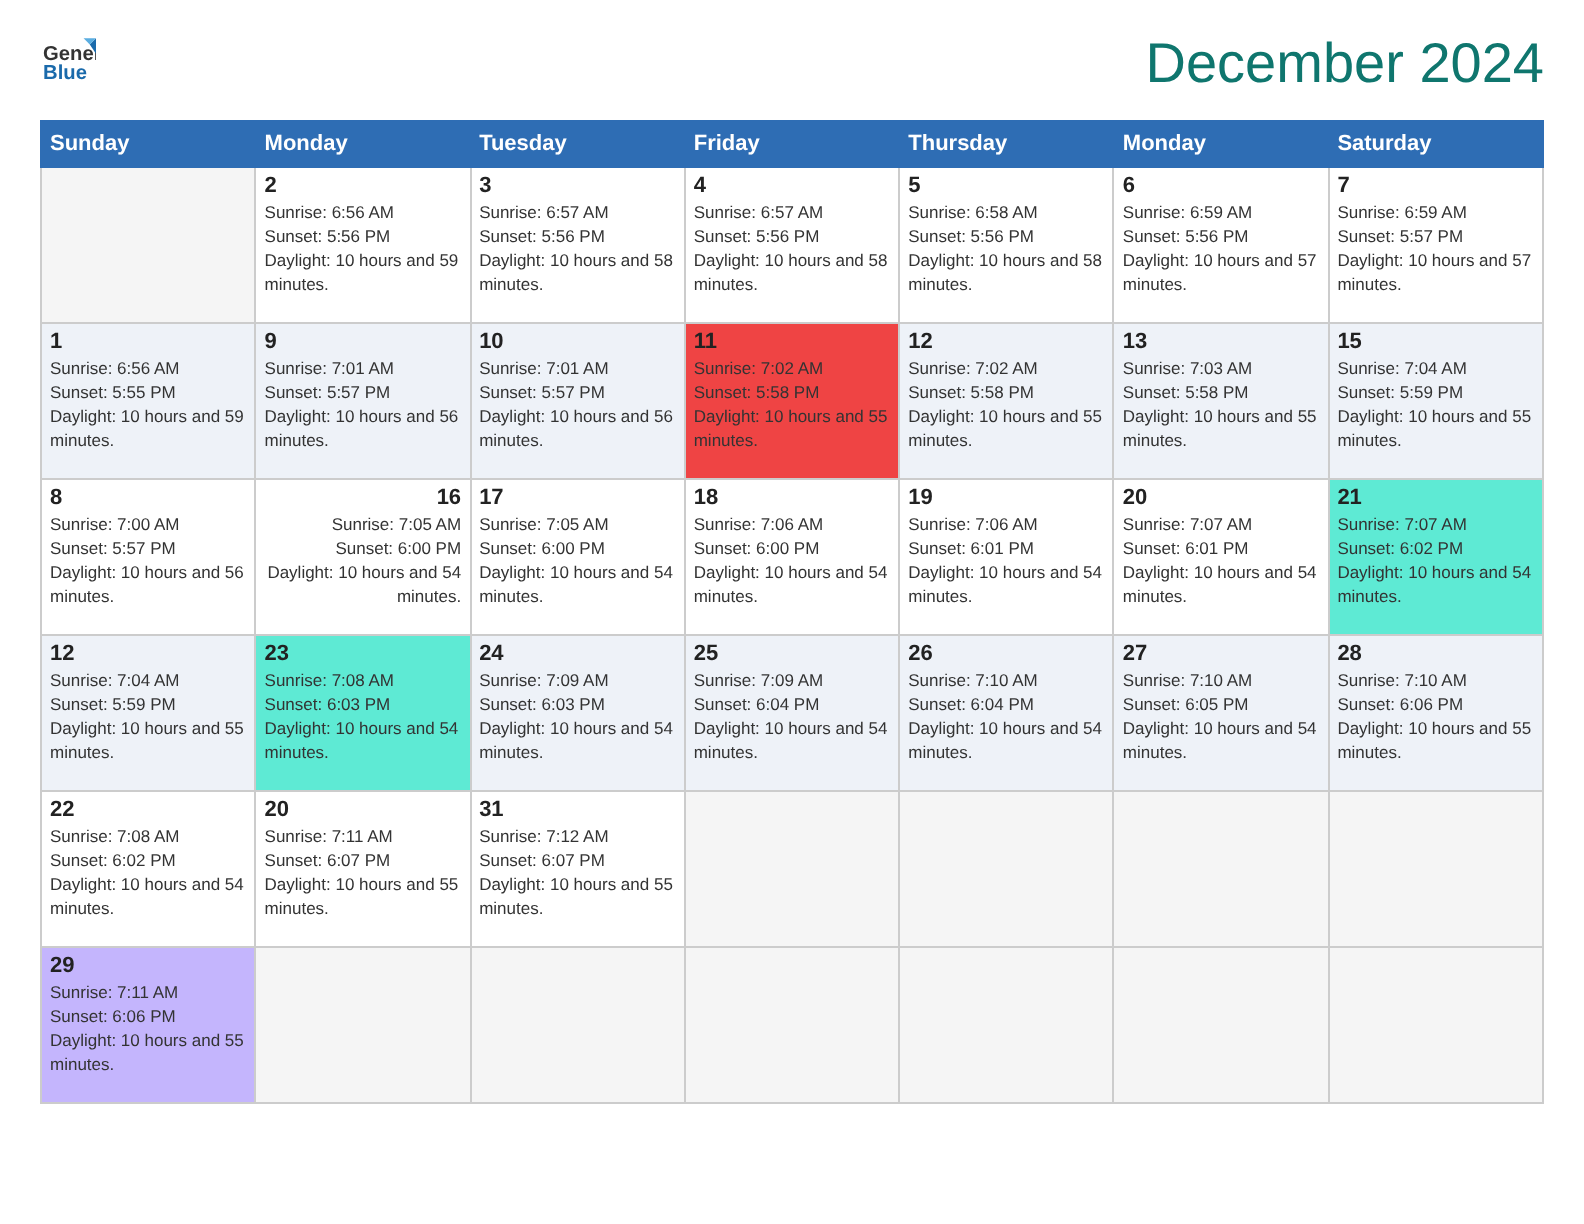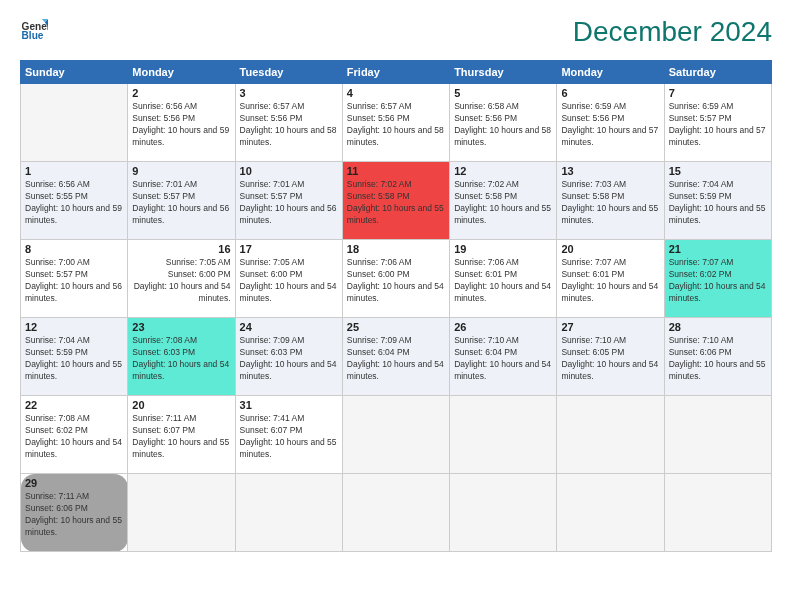--- a/index.html
+++ b/index.html
@@ -298,31 +298,31 @@
 Daylight: 10 hours and 54 minutes.</div>
           </td>
           <td style="background-color: rgb(255, 255, 255);">
             <span class="day-num">20</span>
             <div class="day-info" style="white-space: pre-line;">Sunrise: 7:11 AM
 Sunset: 6:07 PM
 Daylight: 10 hours and 55 minutes.</div>
           </td>
           <td style="background-color: rgb(255, 255, 255);">
             <span class="day-num">31</span>
-            <div class="day-info" style="white-space: pre-line;">Sunrise: 7:41 AM
+            <div class="day-info" style="white-space: pre-line;">Sunrise: 7:12 AM
 Sunset: 6:07 PM
 Daylight: 10 hours and 55 minutes.</div>
           </td>
           <td class="empty-cell" style="background-color: rgb(245, 245, 245);"></td>
           <td class="empty-cell" style="background-color: rgb(245, 245, 245);"></td>
           <td class="empty-cell" style="background-color: rgb(245, 245, 245);"></td>
           <td class="empty-cell" style="background-color: rgb(245, 245, 245);"></td>
         </tr>
         <tr style="background: rgb(240, 244, 249);">
-          <td style="background-color: #a3a3a3; border-radius: 14px;">
+          <td style="background-color: #c4b5fd;">
             <span class="day-num">29</span>
             <div class="day-info" style="white-space: pre-line;">Sunrise: 7:11 AM
 Sunset: 6:06 PM
 Daylight: 10 hours and 55 minutes.</div>
           </td>
           <td class="empty-cell" style="background-color: rgb(245, 245, 245);"></td>
           <td class="empty-cell" style="background-color: rgb(245, 245, 245);"></td>
           <td class="empty-cell" style="background-color: rgb(245, 245, 245);"></td>
           <td class="empty-cell" style="background-color: rgb(245, 245, 245);"></td>
           <td class="empty-cell" style="background-color: rgb(245, 245, 245);"></td>

